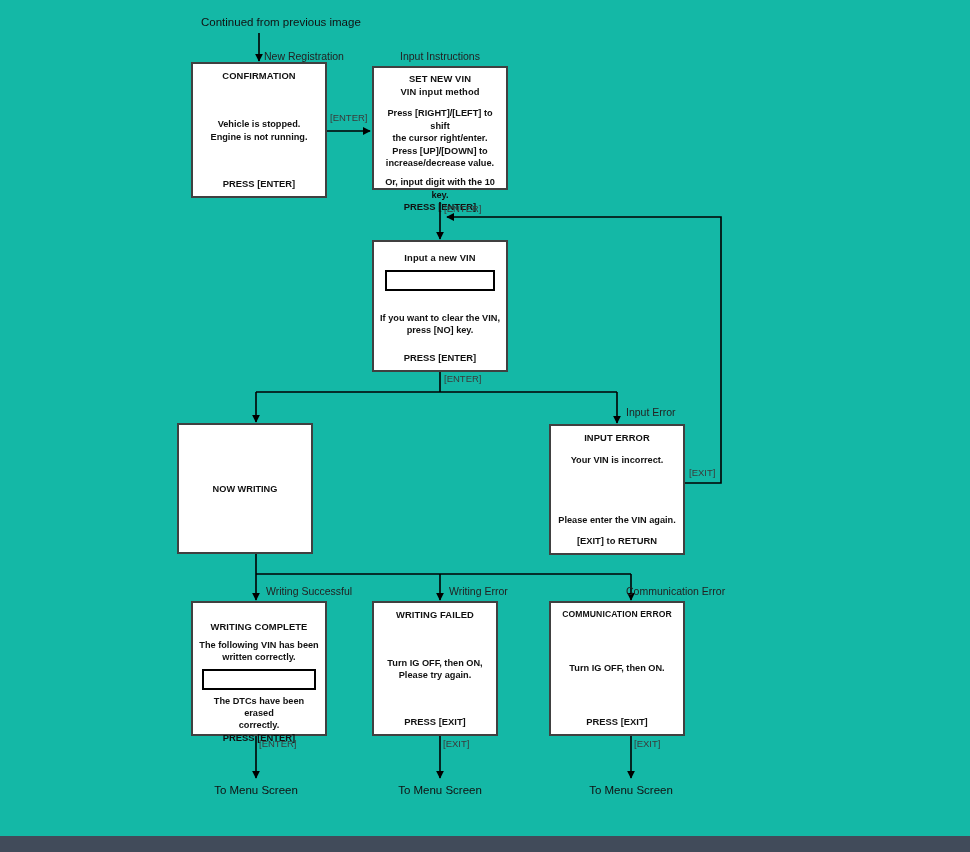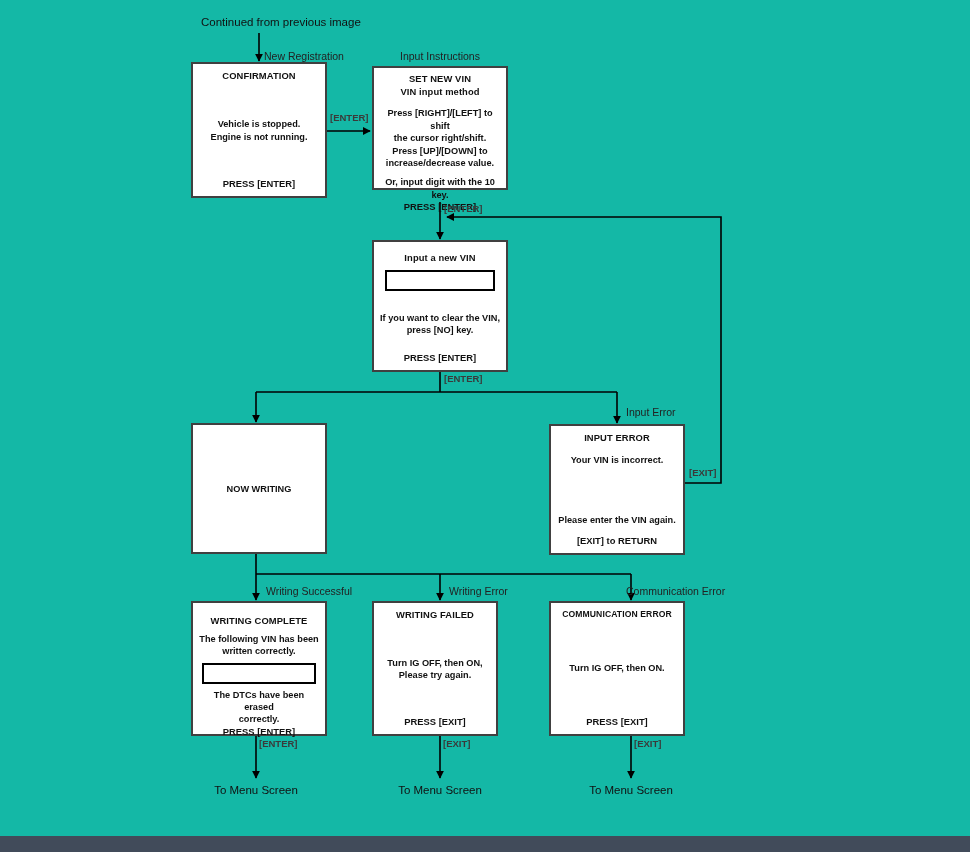--- a/index.html
+++ b/index.html
@@ -64,21 +64,21 @@
   .vin-field {
     border: 2px solid #000000;
     background: #ffffff;
     height: 17px;
     margin: 5px 6px;
   }
   .edge-label {
     position: absolute;
     font-family: "Liberation Sans", sans-serif;
     font-size: 9.5px;
-    font-weight: bold;
+    font-weight: normal;
     color: #3a3a3a;
     white-space: nowrap;
     z-index: 4;
     text-align: right;
   }
   .caption {
     position: absolute;
     font-family: "Liberation Sans", sans-serif;
     font-size: 10.5px;
     font-weight: normal;
@@ -168,55 +168,55 @@
       <span class="line">Engine is not running.</span>
     </div>
     <div class="foot">PRESS [ENTER]</div>
   </div>
 
   <div class="node" style="left:372px; top:66px; width:136px; height:124px; padding-top:5px;">
     <div class="hdr">SET NEW VIN</div>
     <div class="hdr">VIN input method</div>
     <div class="body" style="justify-content:flex-start; padding-top:9px;">
       <span class="line">Press [RIGHT]/[LEFT] to shift</span>
-      <span class="line">the cursor right/shift.</span>
+      <span class="line">the cursor right/enter.</span>
       <span class="line">Press [UP]/[DOWN] to</span>
       <span class="line">increase/decrease value.</span>
       <span class="spacer-sm"></span>
       <span class="line">Or, input digit with the 10 key.</span>
     </div>
     <div class="foot">PRESS [ENTER]</div>
   </div>
 
   <div class="node" style="left:372px; top:240px; width:136px; height:132px; padding-top:10px;">
     <div class="hdr">Input a new VIN</div>
     <div class="vin-field"></div>
     <div class="body">
       <span class="line">If you want to clear the VIN,</span>
       <span class="line">press [NO] key.</span>
     </div>
     <div class="foot">PRESS [ENTER]</div>
   </div>
 
-  <div class="node" style="left:191px; top:423px; width:136px; height:131px;">
+  <div class="node" style="left:177px; top:423px; width:136px; height:131px;">
     <div class="body">
       <span class="line">NOW WRITING</span>
     </div>
   </div>
 
   <div class="node" style="left:549px; top:424px; width:136px; height:131px;">
     <div class="hdr">INPUT ERROR</div>
     <div class="body" style="justify-content:center;gap:47px;">
       <span class="line">Your VIN is incorrect.</span>
       <span class="line">Please enter the VIN again.</span>
     </div>
     <div class="foot">[EXIT] to RETURN</div>
   </div>
 
-  <div class="node" style="left:191px; top:601px; width:136px; height:135px; padding-top:12px;">
+  <div class="node" style="left:191px; top:601px; width:136px; height:135px; padding-top:18px;">
     <div class="hdr">WRITING COMPLETE</div>
     <div class="body" style="justify-content:flex-start; padding-top:5px;">
       <span class="line">The following VIN has been</span>
       <span class="line">written correctly.</span>
       <span class="vin-field" style="display:block; margin:5px 4px;"></span>
       <span class="line">The DTCs have been erased</span>
       <span class="line">correctly.</span>
     </div>
     <div class="foot">PRESS [ENTER]</div>
   </div>

